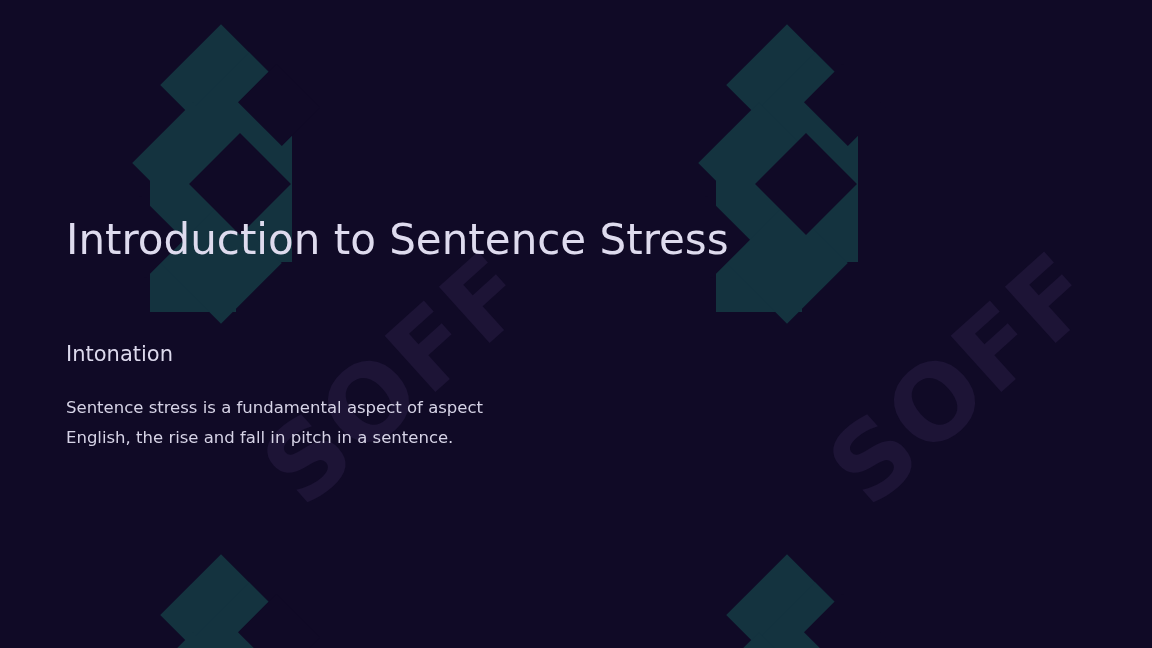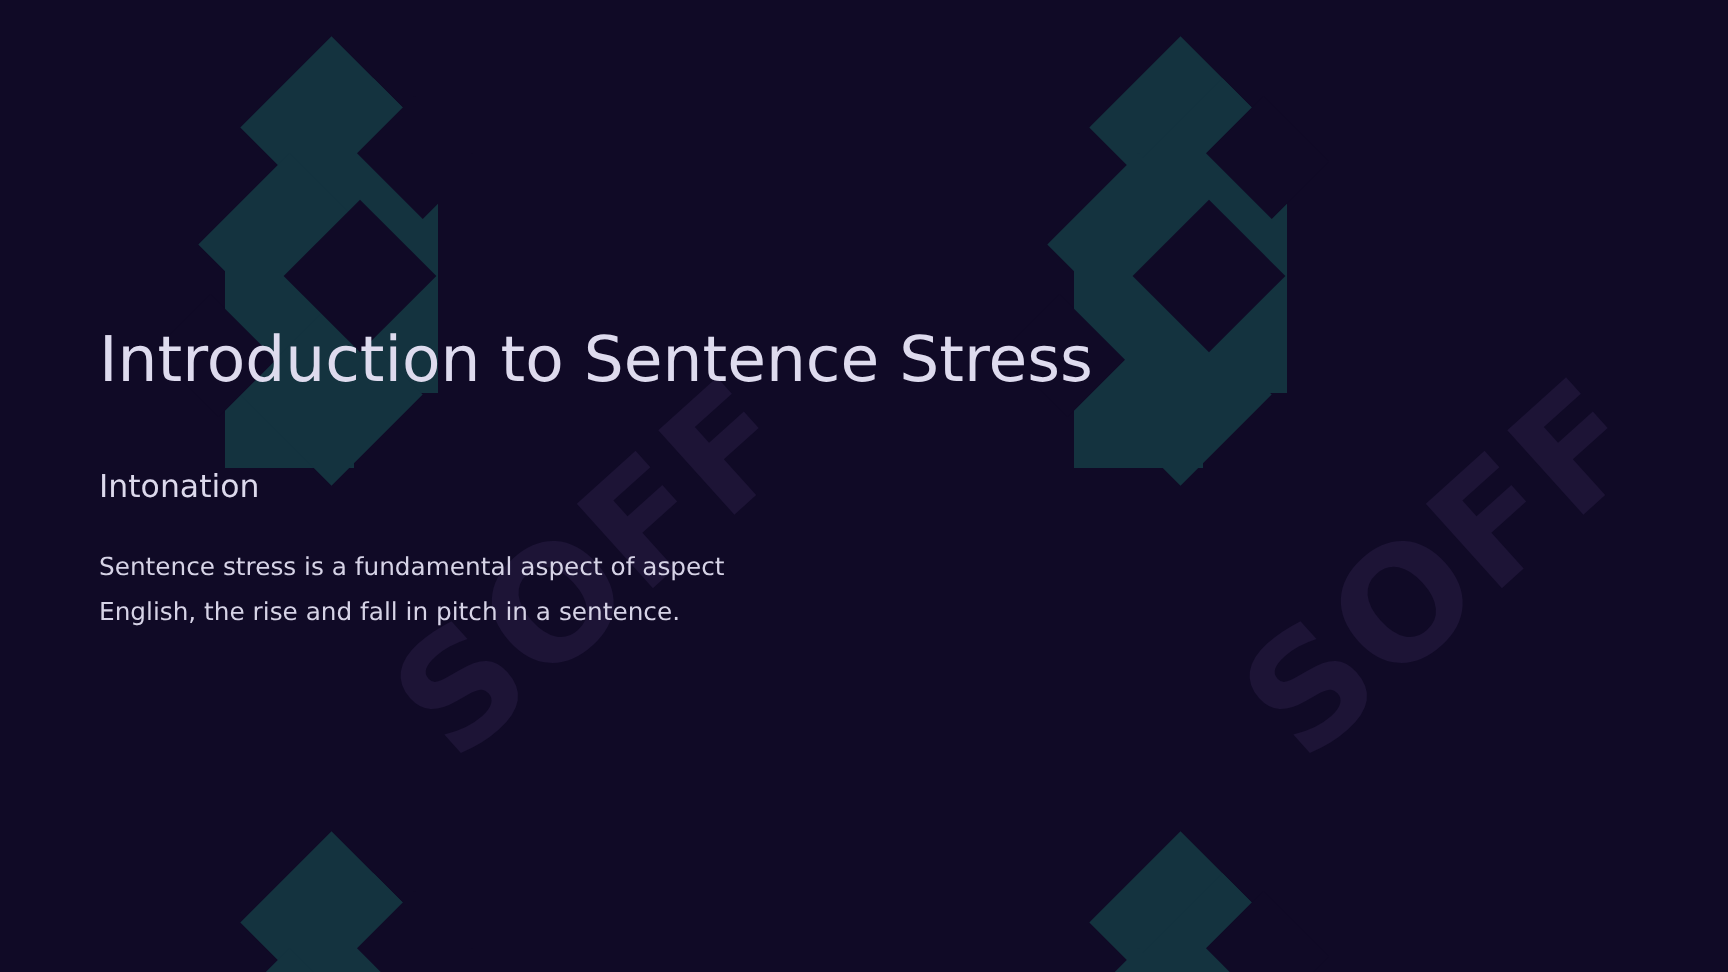--- a/index.html
+++ b/index.html
@@ -160,20 +160,21 @@
     position: absolute;
     left: 66px;
     top: 312px;
     right: 64px;
     display: flex;
     gap: 62px;
   }
   .column {
     width: 472px;
     flex: 0 0 472px;
+    margin-top: 30px;
   }
 
   .col-heading {
     margin: 0 0 26px 0;
     font-family: "DejaVu Sans", sans-serif;
     font-weight: normal;
     font-size: 21px;
     line-height: 1.2;
     color: #dcd9ec;
   }

